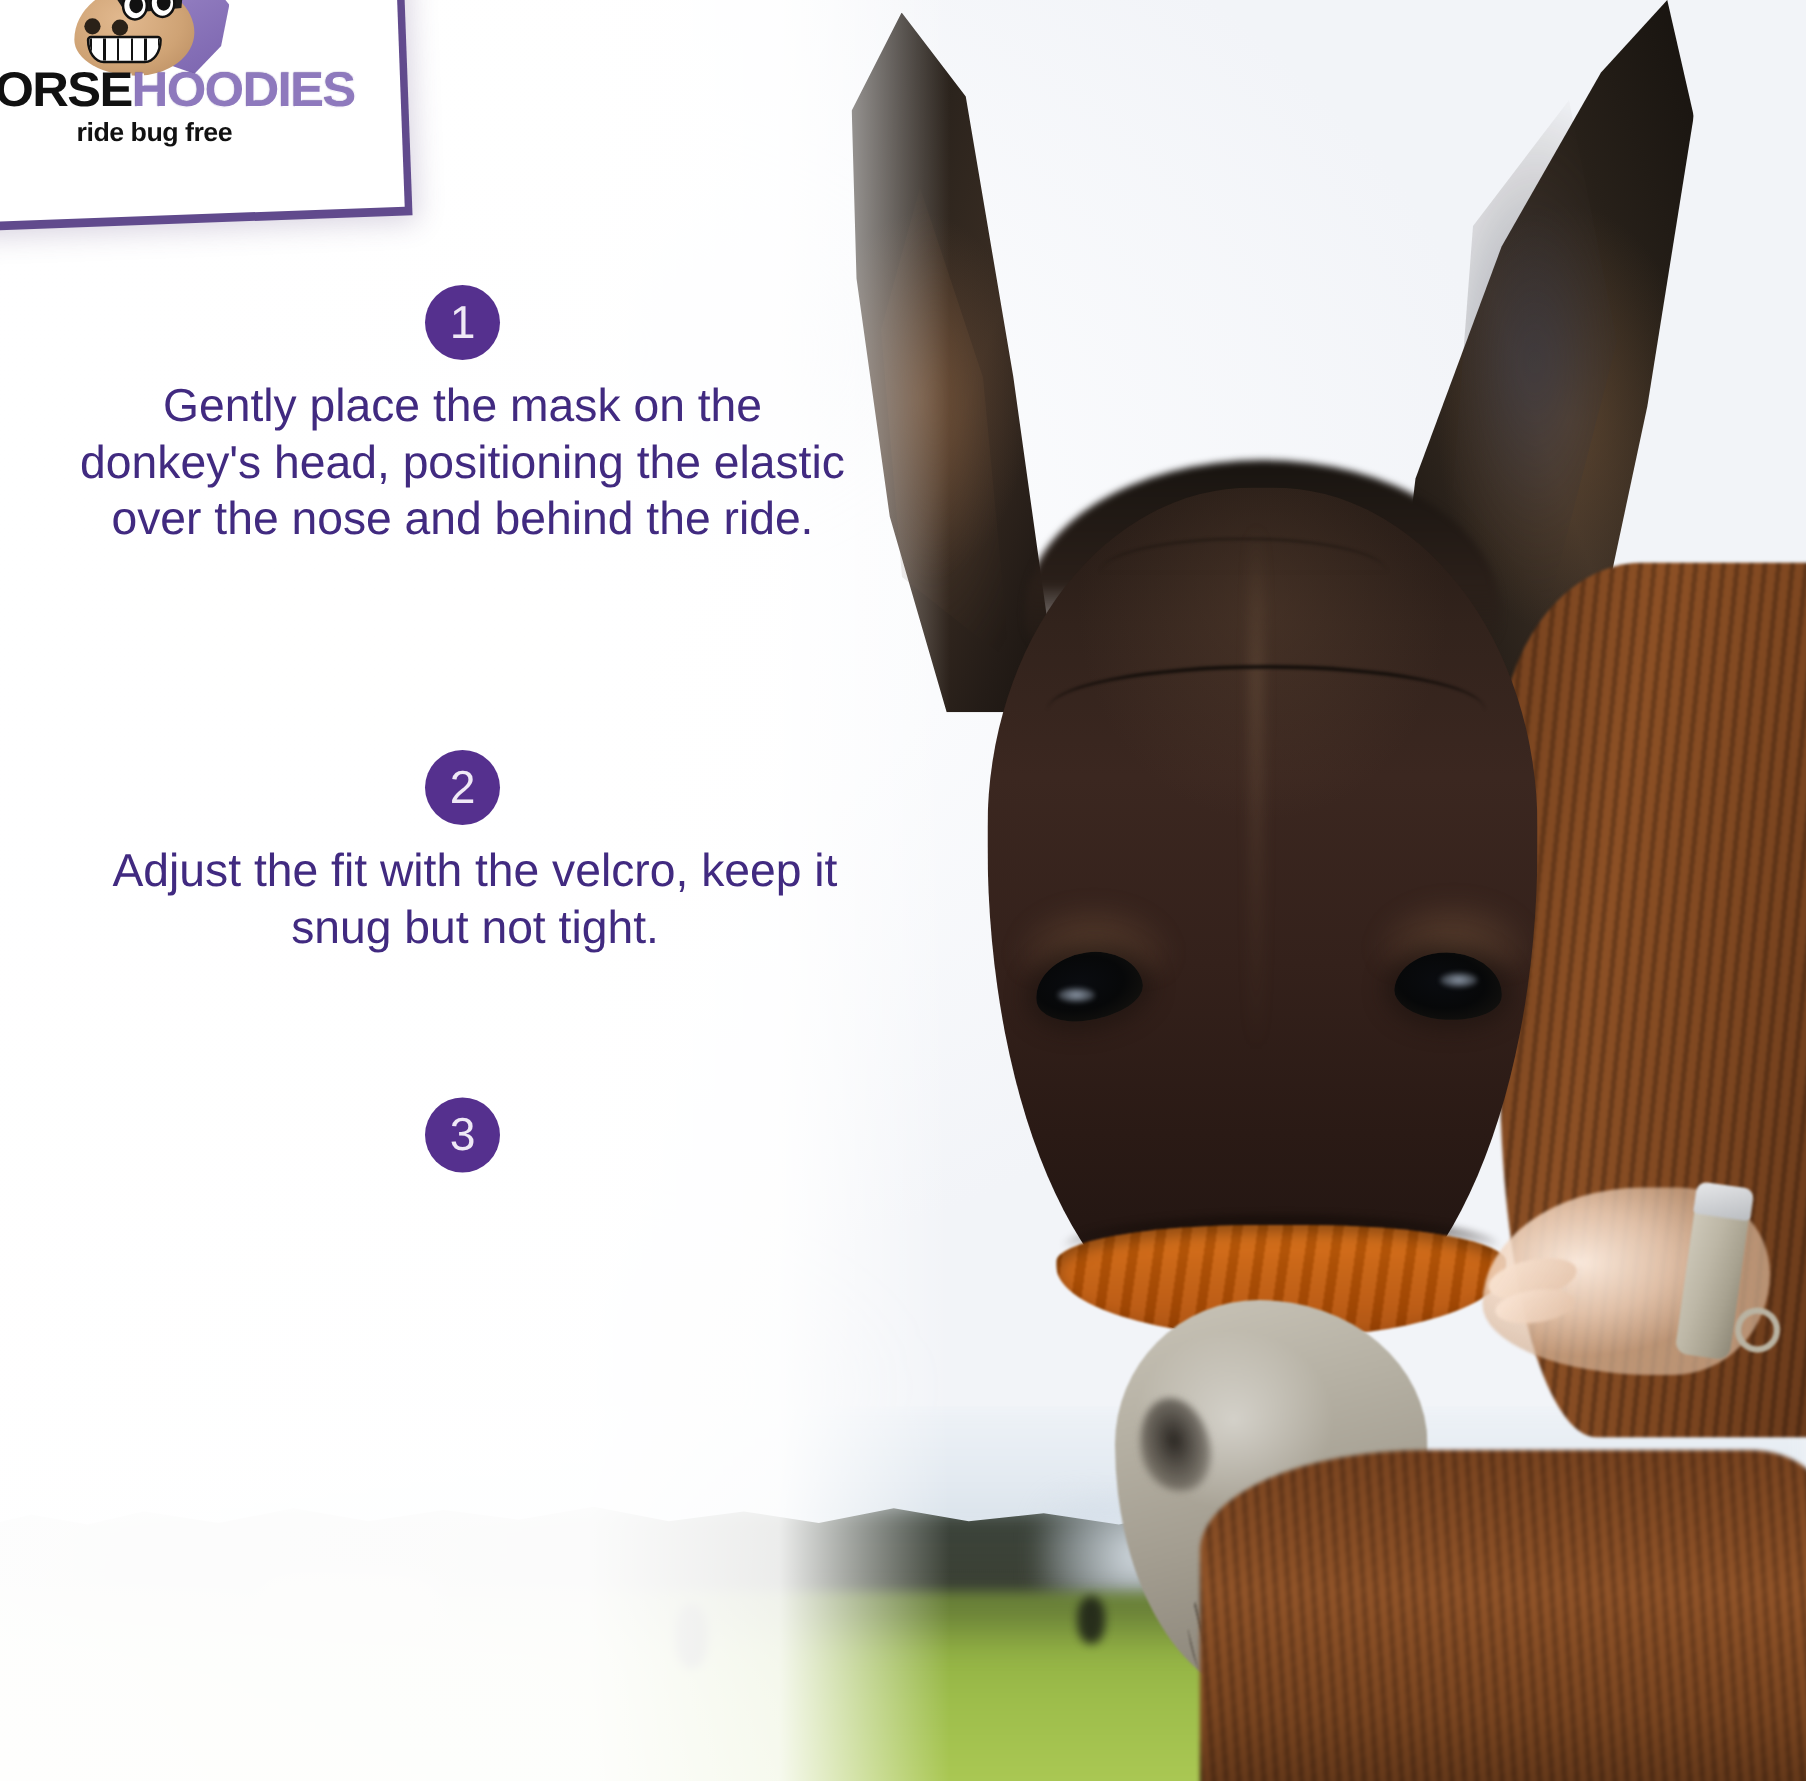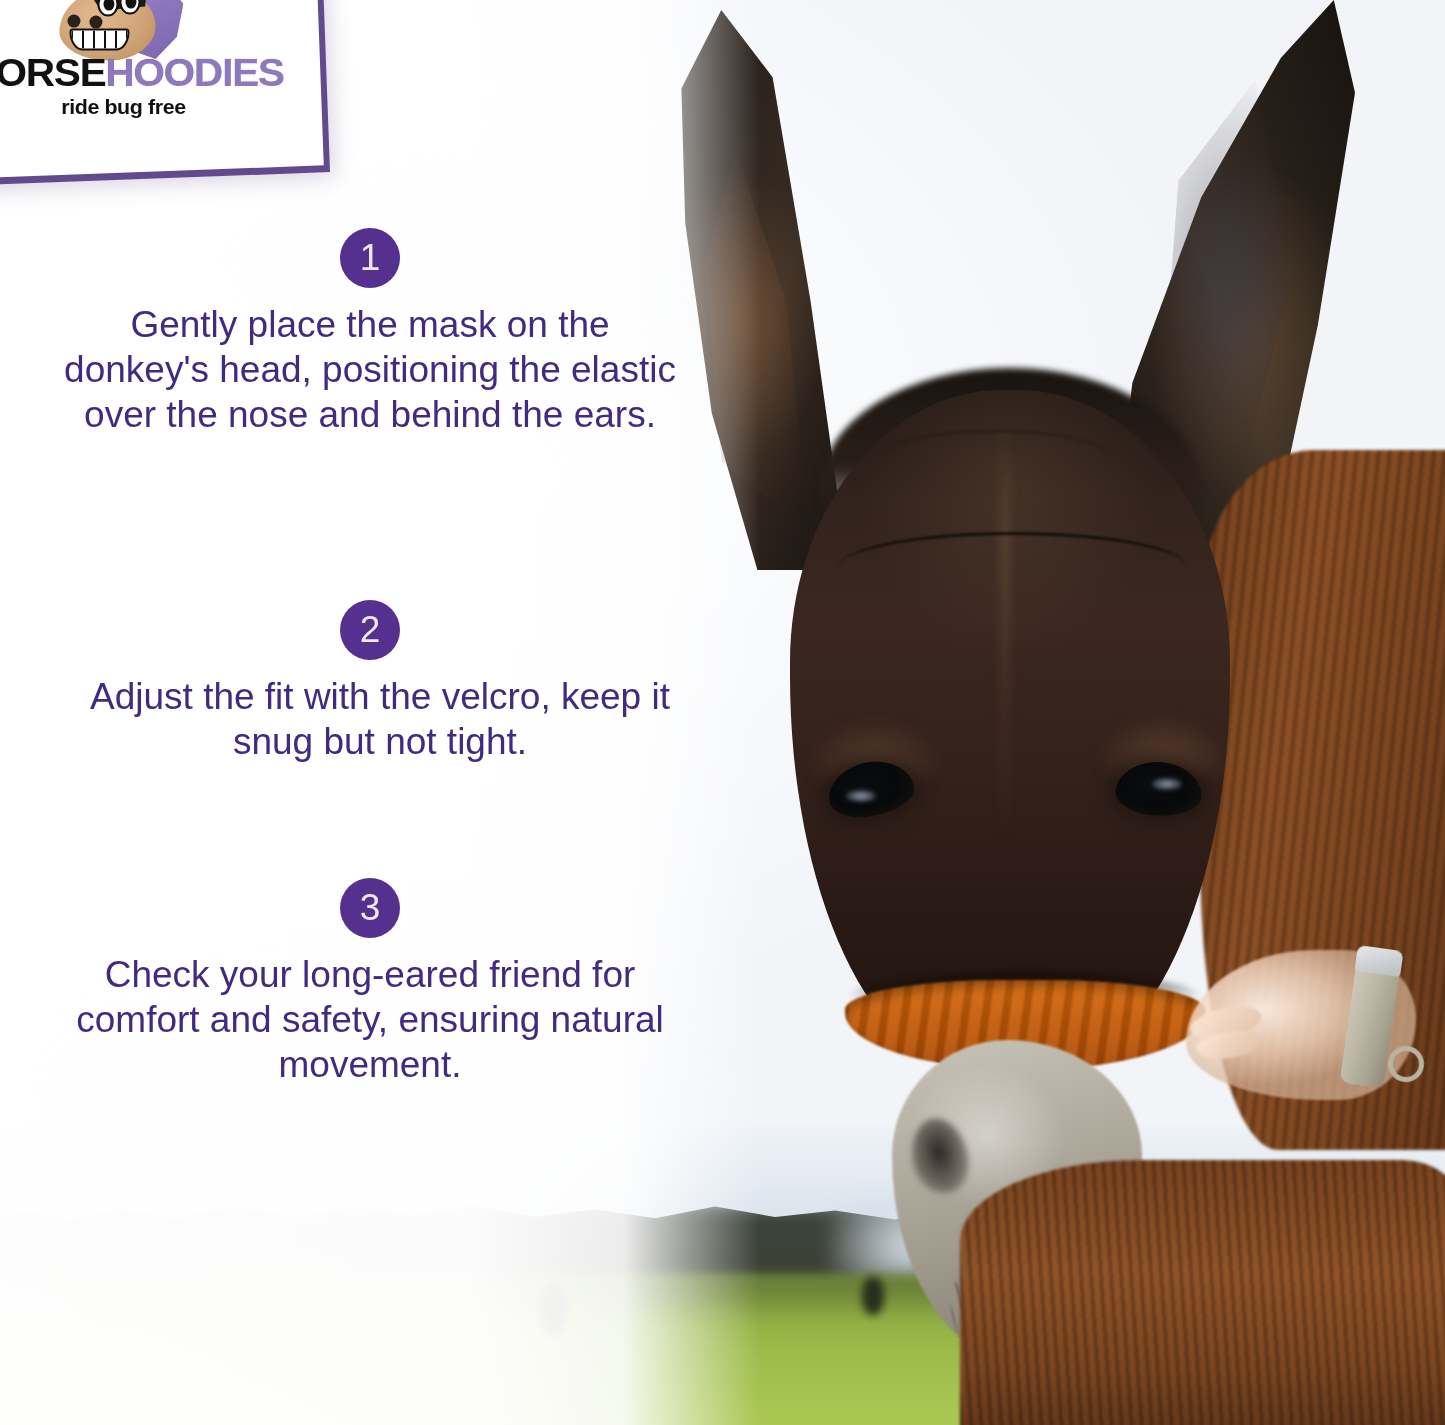--- a/index.html
+++ b/index.html
@@ -523,28 +523,27 @@
       </div>
       <div class="wordmark"><span class="wm-a">HORSE</span><span class="wm-b">HOODIES</span></div>
       <div class="tagline">ride bug free</div>
     </div>
   </div>
 
   <div class="steps">
 
     <div class="step" id="step1">
       <div class="badge">1</div>
-      <div class="step-text">Gently place the mask on the donkey's head, positioning the elastic over the nose and behind the ears.</div>
+      <div class="step-text">Gently place the mask on the donkey's head, positioning the elastic over the nose and behind the ride.</div>
     </div>
 
     <div class="step" id="step2">
       <div class="badge">2</div>
       <div class="step-text">Adjust the fit with the velcro, keep it snug but not tight.</div>
     </div>
 
     <div class="step" id="step3">
       <div class="badge">3</div>
-      <div class="step-text">Check your long-eared friend for comfort and safety, ensuring natural movement.</div>
     </div>
 
   </div>
 
 </div>
 
 </body></html>

